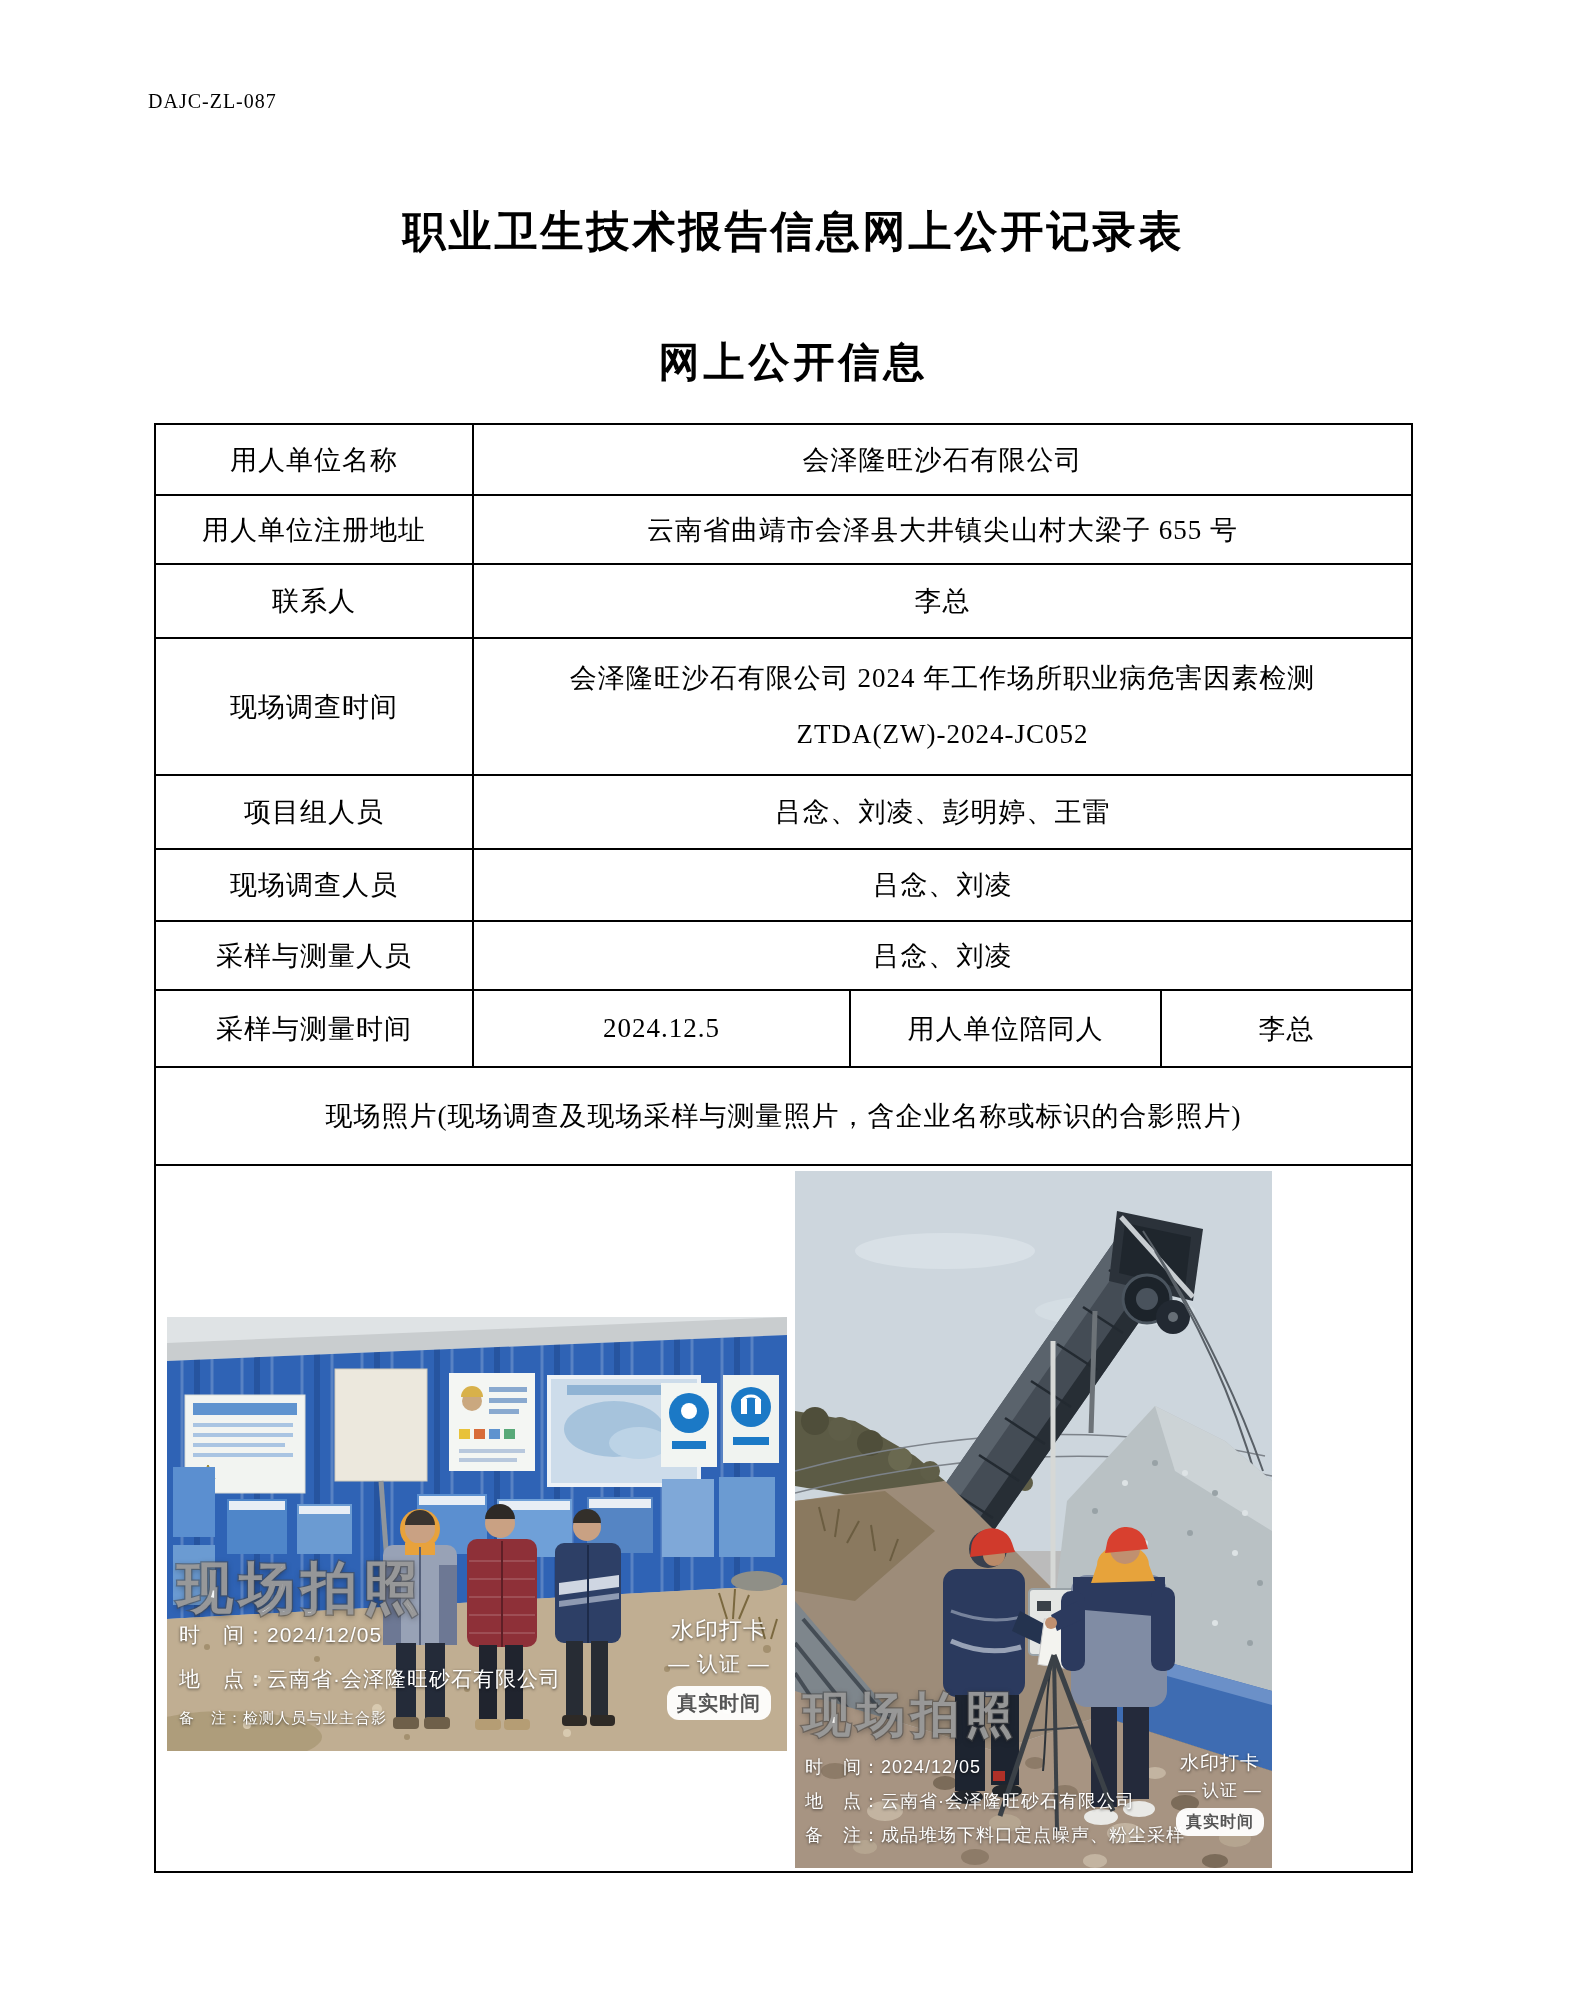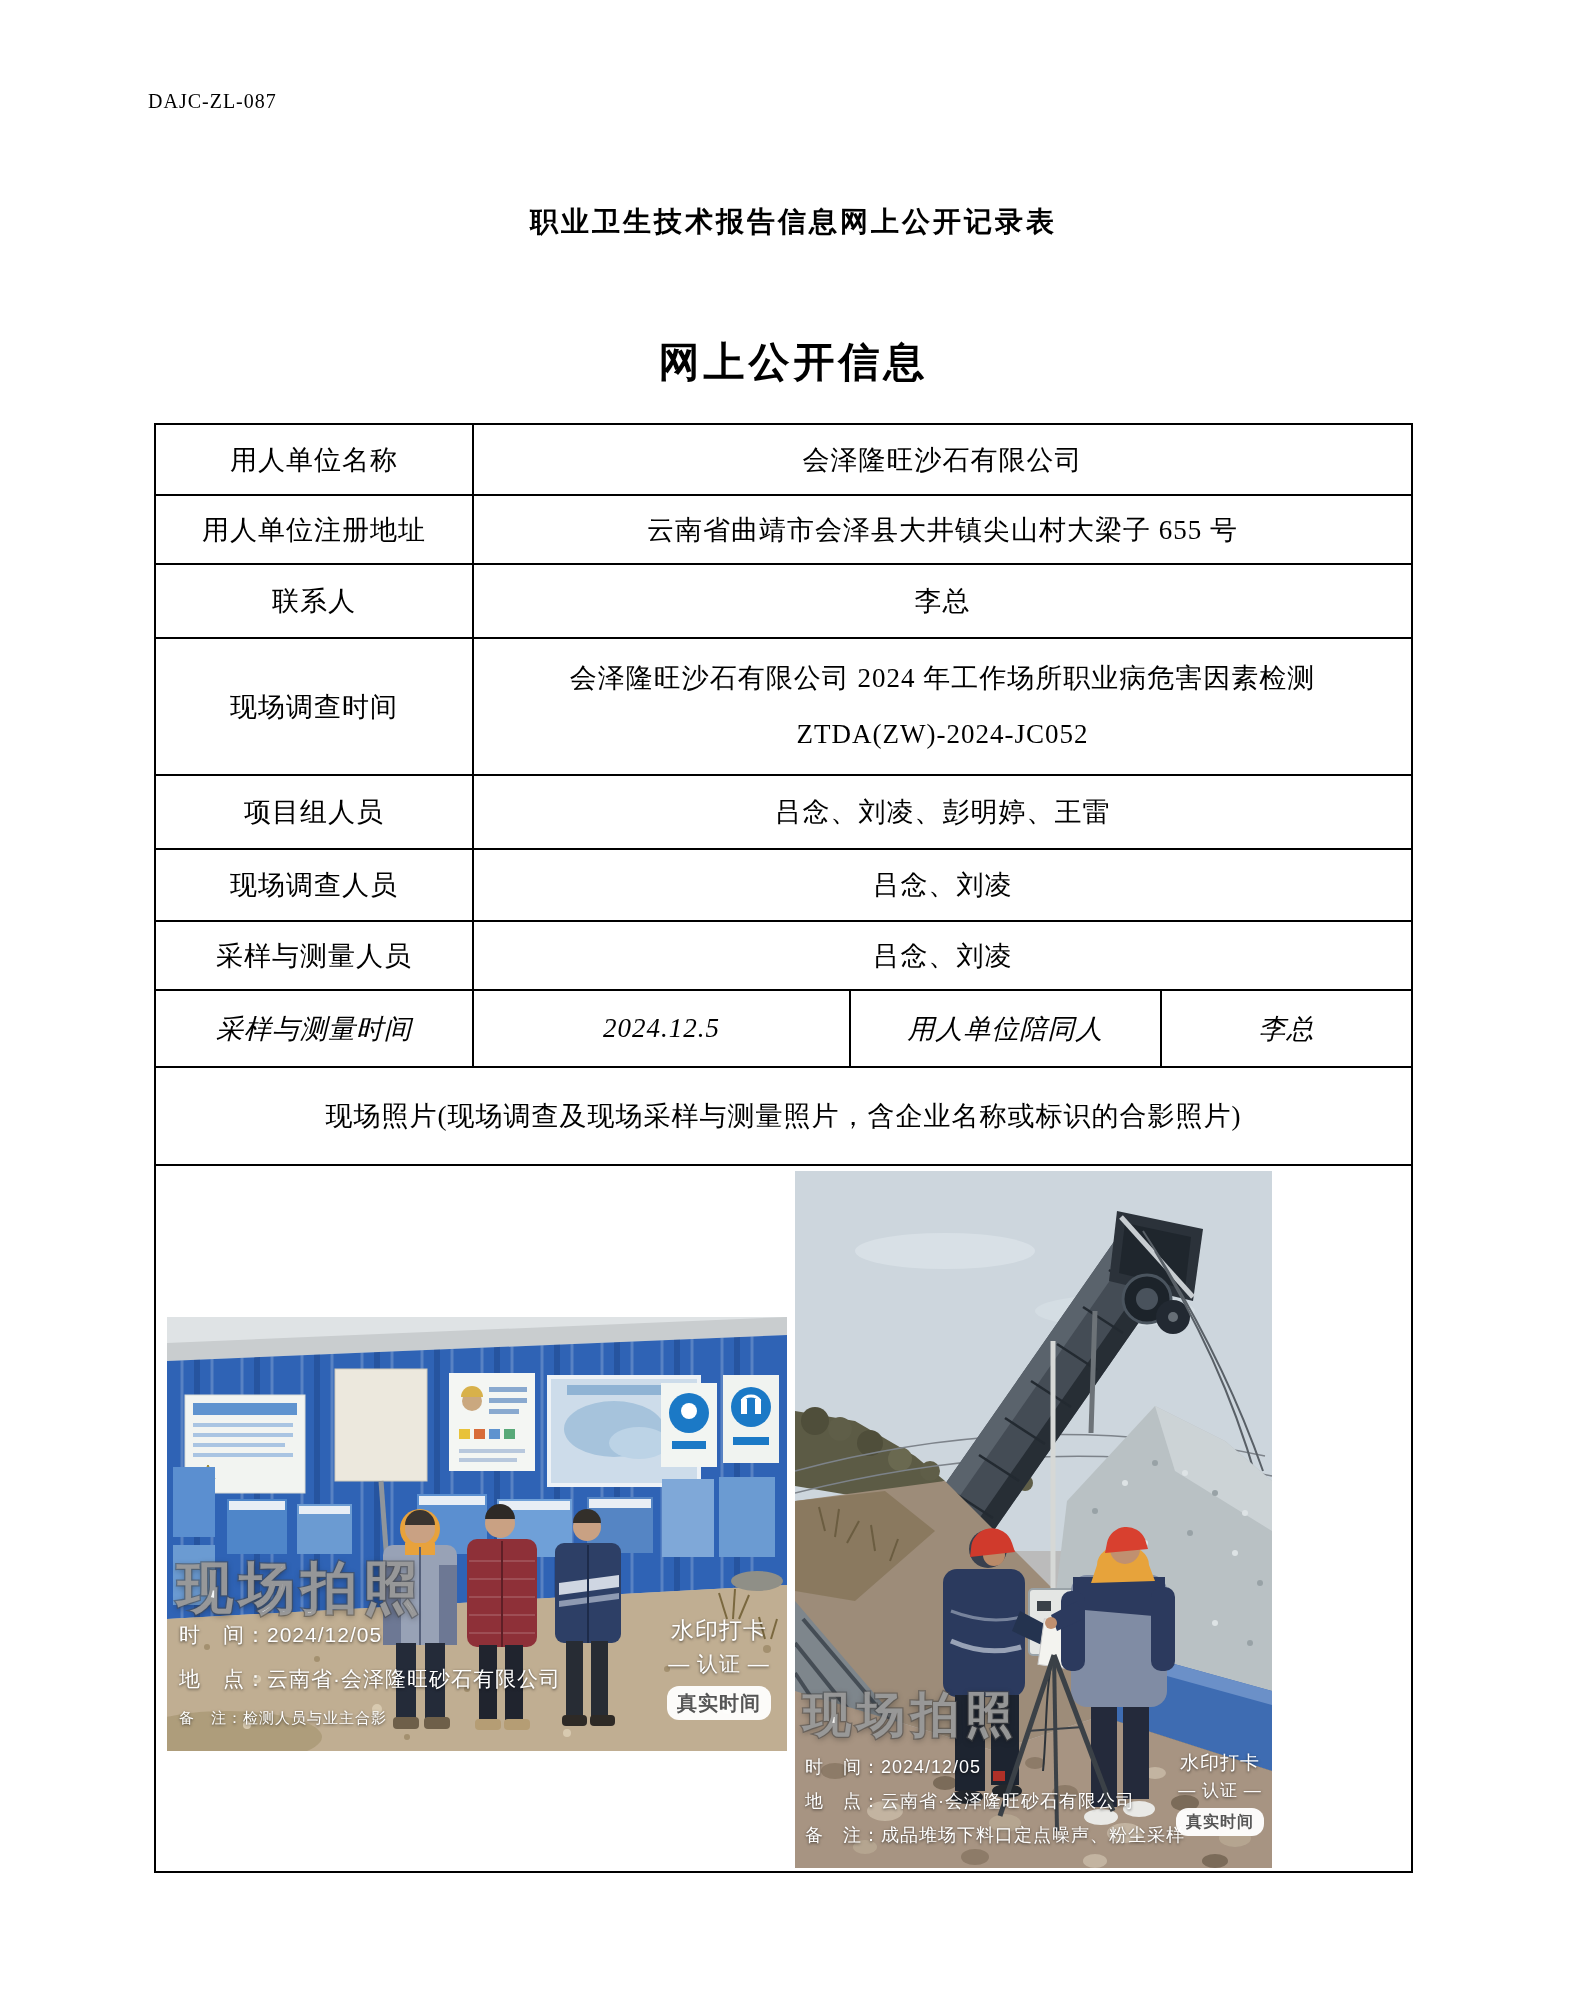--- a/index.html
+++ b/index.html
@@ -2,30 +2,30 @@
 <html><head>
 <meta charset="utf-8">
 <style>
   html,body{margin:0;padding:0;background:#9a9a9a;}
   .page{
     position:relative;width:1587px;height:2008px;background:#ffffff;
     font-family:"Liberation Serif","DejaVu Serif",serif;color:#000;overflow:hidden;
   }
   .doc-code{position:absolute;left:148px;top:90px;font-size:20px;letter-spacing:1px;}
   .doc-title{position:absolute;left:0;top:203px;width:100%;text-align:center;
-    font-size:28px;font-weight:700;letter-spacing:3px;}
+    font-size:43px;font-weight:700;letter-spacing:3px;}
   .doc-subtitle{position:absolute;left:0;top:335px;width:100%;text-align:center;
     font-size:41px;font-weight:700;letter-spacing:4px;}
   table.info{position:absolute;left:154px;top:423px;width:1257px;
     border-collapse:collapse;table-layout:fixed;}
   table.info td{border:2px solid #000;text-align:center;vertical-align:middle;
     font-size:27px;letter-spacing:1px;padding:0 6px;}
   tr.r1{height:71px;} tr.r2{height:69px;} tr.r3{height:74px;} tr.r4{height:137px;}
   tr.r5{height:74px;} tr.r6{height:72px;} tr.r7{height:73px;} tr.r8{height:69px;}
-  tr.r9{height:77px;font-style:italic;} tr.r10{height:98px;} tr.r11{height:707px;text-decoration:underline;}
+  tr.r9{height:77px;} tr.r10{height:98px;} tr.r11{height:707px;text-decoration:underline;}
   td.photo-label-cell{text-align:left;padding-left:8px;letter-spacing:0.5px;}
   td.photo-cell{position:relative;padding:0;}
   .two-line div{line-height:2.05;}
   .photo{position:absolute;overflow:hidden;background:#bbb;}
   .photo svg{display:block;}
   .photo-left{left:11px;top:151px;width:620px;height:434px;}
   .photo-right{left:639px;top:5px;width:477px;height:697px;}
   .wm{position:absolute;font-family:"Liberation Sans","DejaVu Sans",sans-serif;
     color:#fff;white-space:nowrap;text-shadow:0 1px 3px rgba(0,0,0,.65);}
   .wm-title{font-weight:900;color:rgba(255,255,255,.93);

